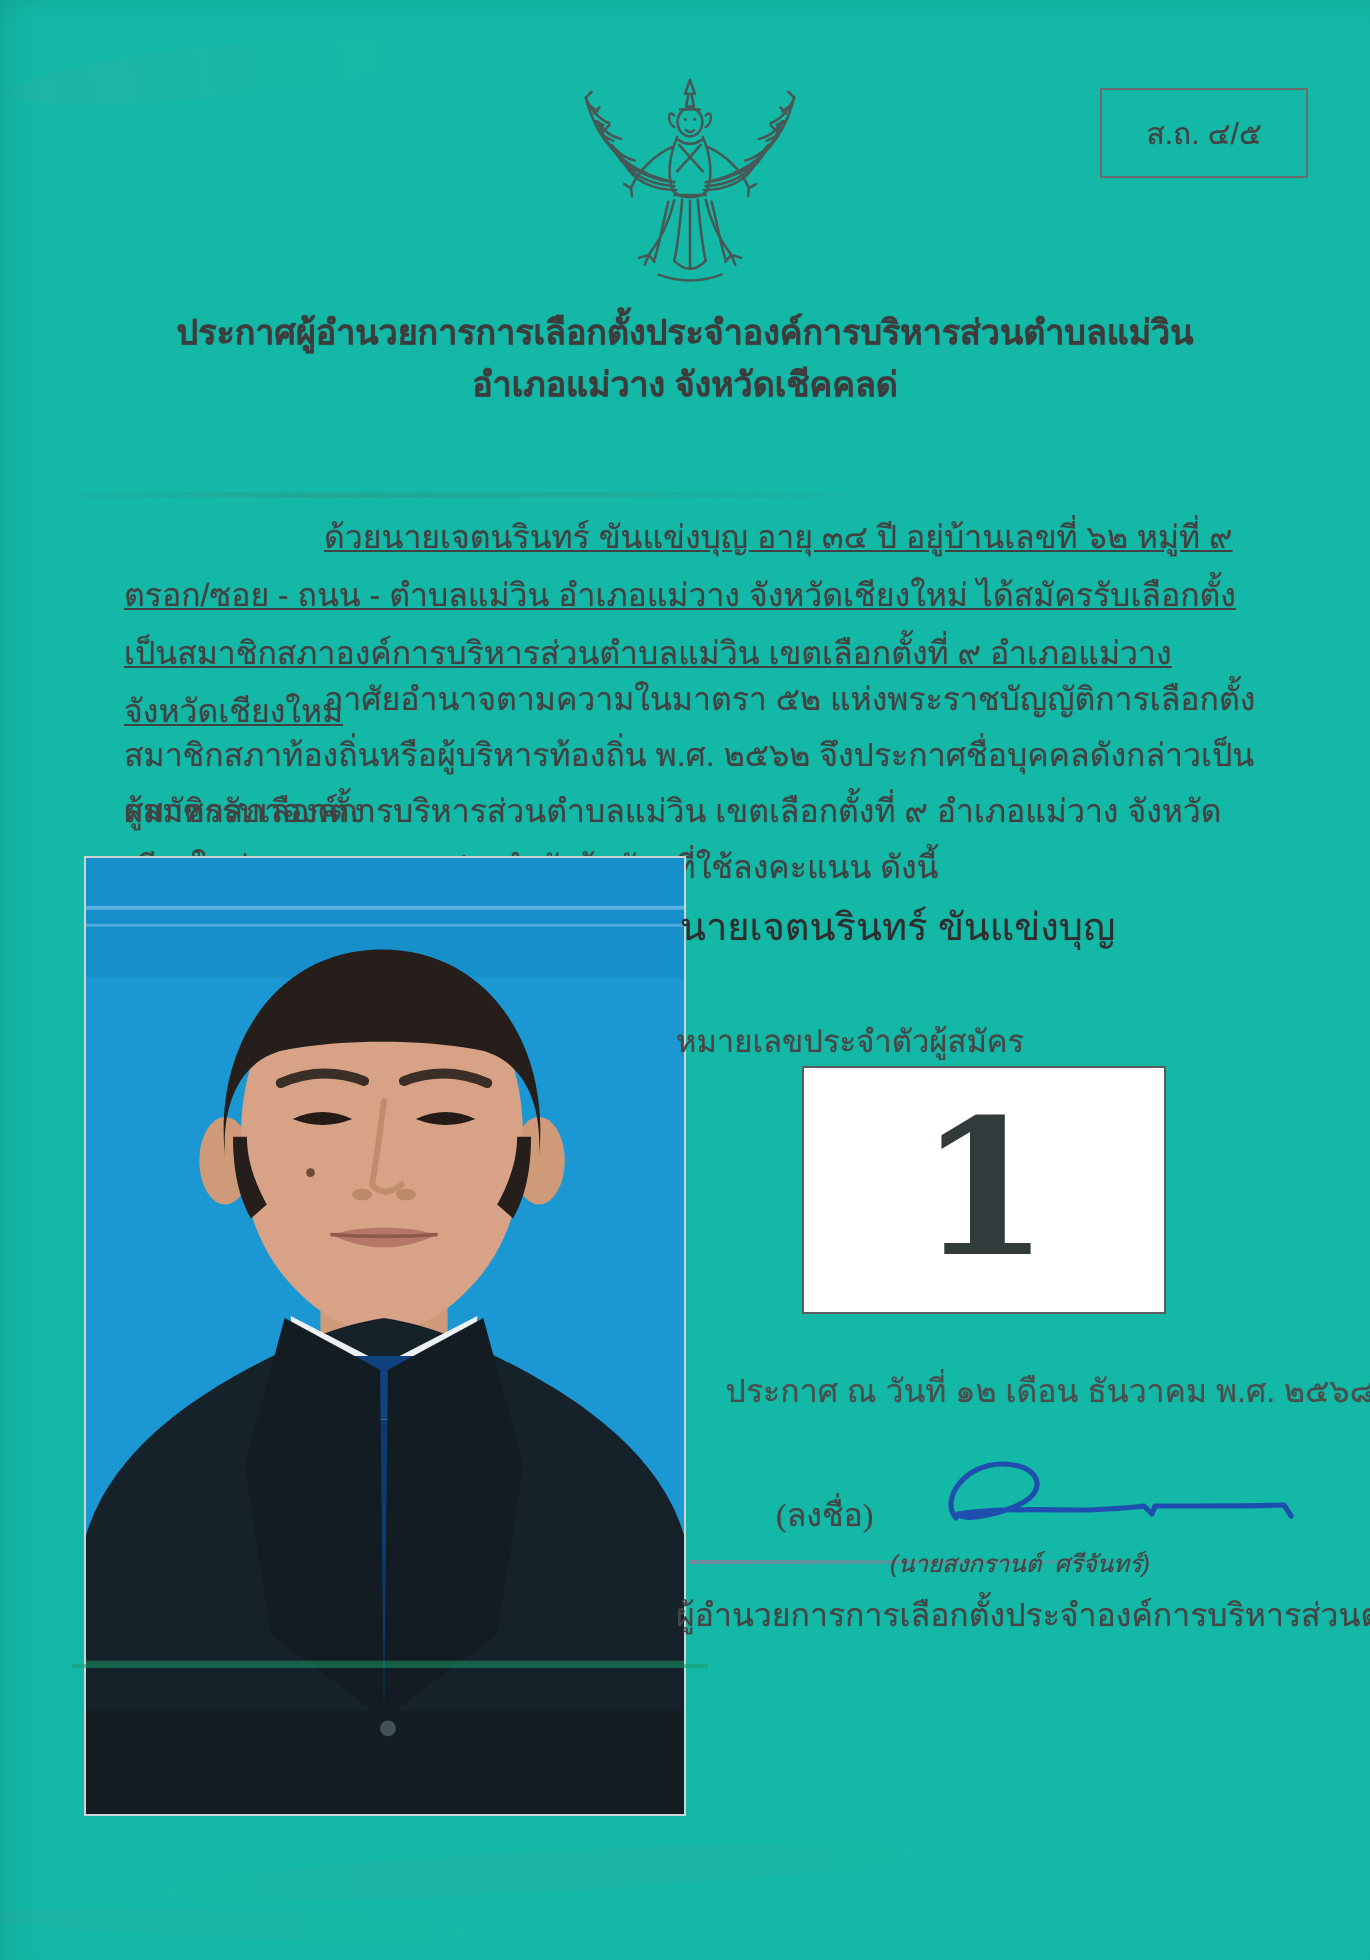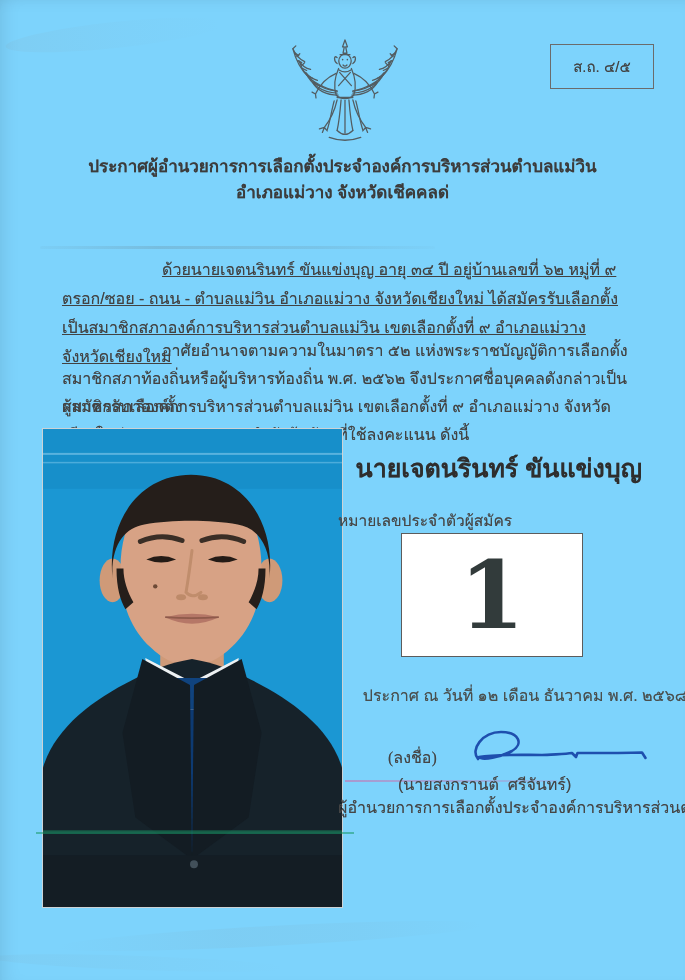--- a/index.html
+++ b/index.html
@@ -4,21 +4,21 @@
 <style>
   * { margin: 0; padding: 0; box-sizing: border-box; }
   html, body { background: #e8e8e8; }
   body { font-family: "Liberation Sans", "DejaVu Sans", sans-serif; }
 
   .page {
     position: relative;
     width: 685px;
     height: 980px;
     margin: 0 auto;
-    background: #7dd3fc;
+    background: #14b8a6;
     overflow: hidden;
     color: #3f3f3f;
     box-shadow: inset 14px 0 22px -16px rgba(0,0,0,0.14),
                 inset 0 10px 18px -14px rgba(0,0,0,0.10);
   }
 
   .doc-text { text-shadow: 0 0 0.5px rgba(70,70,70,0.55); }
 
   
   .form-code-box {
@@ -55,21 +55,21 @@
     position: absolute; left: 42px; top: 428px;
     width: 301px; height: 480px;
     border: 1px solid #ccd2d5;
     background: #1b97d3;
   }
   .photo svg { display: block; width: 100%; height: 100%; }
 
   
   .candidate-name {
     position: absolute; left: 340px; top: 448px; width: 302px;
-    text-align: right; font-weight: bold; font-size: 25px; color: #2e2e2e;
+    text-align: left; font-weight: normal; font-size: 19px; color: #2e2e2e;
     white-space: nowrap;
   }
   .number-label {
     position: absolute; left: 338px; top: 508px; width: 302px;
     text-align: left; font-size: 15.5px; color: #474747;
   }
   .number-box {
     position: absolute; left: 401px; top: 533px;
     width: 182px; height: 124px;
     border: 1.6px solid #5c5c5c; background: #fff;
@@ -83,21 +83,21 @@
   .announce-date {
     position: absolute; left: 360px; top: 683px; width: 330px;
     text-align: center; font-size: 16px; color: #4a4f4d; white-space: nowrap;
   }
 
   
   .sign-label { position: absolute; left: 388px; top: 745px; font-size: 16px; color: #454545; font-family: Liberation Serif, serif; }
   .signature { position: absolute; left: 466px; top: 724px; width: 192px; height: 50px; }
   .signer-name {
     position: absolute; left: 398px; top: 772px; width: 224px;
-    font-size: 16px; color: #454545; white-space: pre;
+    text-align: center; font-size: 12px; color: #454545; white-space: pre; font-style: italic;
   }
   .signer-title {
     position: absolute; left: 338px; top: 795px; width: 340px;
     text-align: center; font-size: 16px; color: #454545; white-space: nowrap;
   }
 
   
   .fold-line {
     position: absolute; left: 40px; top: 246px; width: 395px; height: 3px;
     background: linear-gradient(90deg, rgba(90,90,90,0.04), rgba(90,90,90,0.18) 30%, rgba(90,90,90,0.12) 70%, rgba(90,90,90,0.02));

